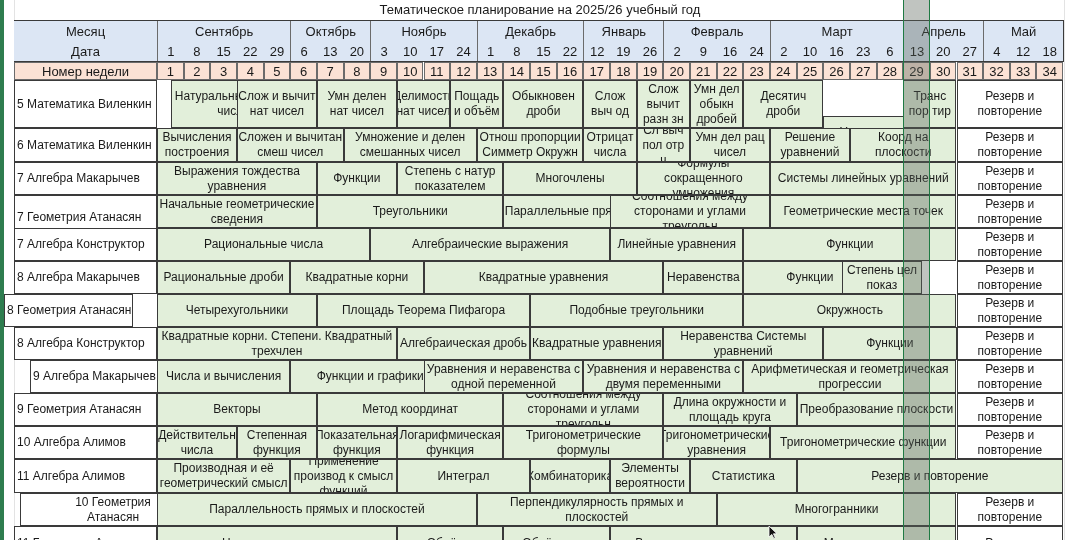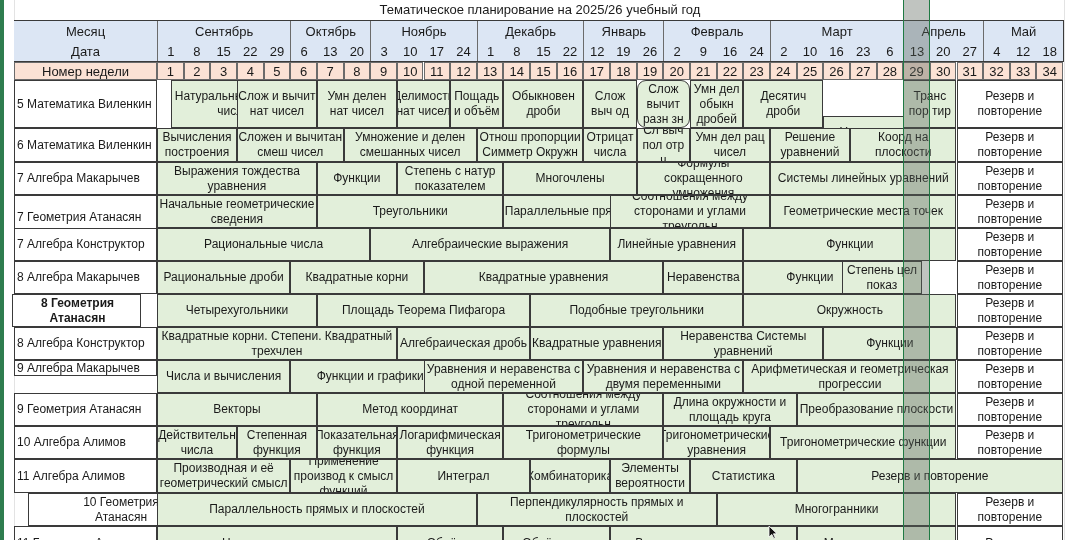--- a/index.html
+++ b/index.html
@@ -113,21 +113,21 @@
     <div class="cell wk" style="left: 1009.8px; top: 62px; width: 26.65px; height: 18px;">33</div>
     <div class="cell wk" style="left: 1036.45px; top: 62px; width: 26.65px; height: 18px;">34</div>
     <div class="cell lbl" style="left: 14px; top: 80px; width: 143px; height: 48px;">5 Математика Виленкин</div>
     <div class="cell topic" style="left: 171px; top: 80px; width: 79.95px; height: 48px; text-align: right;">Натуральные числа</div>
     <div class="cell topic" style="left: 236.95px; top: 80px; width: 79.95px; height: 48px;">Слож и вычит нат чисел</div>
     <div class="cell topic" style="left: 316.9px; top: 80px; width: 79.95px; height: 48px;">Умн делен нат чисел</div>
     <div class="cell topic" style="left: 396.85px; top: 80px; width: 53.3px; height: 48px;">Делимость нат чисел</div>
     <div class="cell topic" style="left: 450.15px; top: 80px; width: 53.3px; height: 48px;">Пощадь и объём</div>
     <div class="cell topic" style="left: 503.45px; top: 80px; width: 79.95px; height: 48px;">Обыкновен дроби</div>
     <div class="cell topic" style="left: 583.4px; top: 80px; width: 53.3px; height: 48px;">Слож выч од</div>
-    <div class="cell topic" style="left: 636.7px; top: 80px; width: 53.3px; height: 48px; border-radius: 9px;">Слож вычит разн зн</div>
+    <div class="cell topic" style="left: 636.7px; top: 80px; width: 53.3px; height: 48px;">Слож вычит разн зн</div>
     <div class="cell topic" style="left: 690px; top: 80px; width: 53.3px; height: 48px;">Умн дел обыкн дробей</div>
     <div class="cell topic" style="left: 743.3px; top: 80px; width: 79.95px; height: 48px;">Десятич дроби</div>
     <div class="cell topic" style="left: 823.25px; top: 80px; width: 92px; height: 48px; margin-top: 36px;">Умн делен десят дроб</div>
     <div class="cell topic" style="left: 903.2px; top: 80px; width: 53.3px; height: 48px;">Транс пор тир</div>
     <div class="cell reserve" style="left: 956.5px; top: 80px; width: 106.6px; height: 48px;">Резерв и повторение</div>
     <div class="cell lbl" style="left: 14px; top: 128px; width: 143px; height: 34px;">6 Математика Виленкин</div>
     <div class="cell topic" style="left: 157px; top: 128px; width: 79.95px; height: 34px;">Вычисления построения</div>
     <div class="cell topic" style="left: 236.95px; top: 128px; width: 106.6px; height: 34px;">Сложен и вычитан смеш чисел</div>
     <div class="cell topic" style="left: 343.55px; top: 128px; width: 133.25px; height: 34px;">Умножение и делен смешанных чисел</div>
     <div class="cell topic" style="left: 476.8px; top: 128px; width: 106.6px; height: 34px;">Отнош пропорции Симметр Окружн</div>
@@ -159,34 +159,34 @@
     <div class="cell topic" style="left: 743.3px; top: 228px; width: 213.2px; height: 33px;">Функции</div>
     <div class="cell reserve" style="left: 956.5px; top: 228px; width: 106.6px; height: 33px;">Резерв и повторение</div>
     <div class="cell lbl" style="left: 14px; top: 261px; width: 143px; height: 33px;">8 Алгебра Макарычев</div>
     <div class="cell topic" style="left: 157px; top: 261px; width: 133.25px; height: 33px;">Рациональные дроби</div>
     <div class="cell topic" style="left: 290.25px; top: 261px; width: 133.25px; height: 33px;">Квадратные корни</div>
     <div class="cell topic" style="left: 423.5px; top: 261px; width: 239.85px; height: 33px;">Квадратные уравнения</div>
     <div class="cell topic" style="left: 663.35px; top: 261px; width: 79.95px; height: 33px;">Неравенства</div>
     <div class="cell topic" style="left: 743.3px; top: 261px; width: 133.25px; height: 33px;">Функции</div>
     <div class="cell topic" style="left: 842px; top: 261px; width: 79.95px; height: 33px;">Степень цел показ</div>
     <div class="cell reserve" style="left: 956.5px; top: 261px; width: 106.6px; height: 33px;">Резерв и повторение</div>
-    <div class="cell lbl" style="left: 12px; top: 294px; width: 129px; height: 33px; font-weight: bold;">8 Геометрия Атанасян</div>
+    <div class="cell lbl" style="left: 4px; top: 294px; width: 129px; height: 33px;">8 Геометрия Атанасян</div>
     <div class="cell topic" style="left: 157px; top: 294px; width: 159.9px; height: 33px;">Четырехугольники</div>
     <div class="cell topic" style="left: 316.9px; top: 294px; width: 213.2px; height: 33px;">Площадь Теорема Пифагора</div>
     <div class="cell topic" style="left: 530.1px; top: 294px; width: 213.2px; height: 33px;">Подобные треугольники</div>
     <div class="cell topic" style="left: 743.3px; top: 294px; width: 213.2px; height: 33px;">Окружность</div>
     <div class="cell reserve" style="left: 956.5px; top: 294px; width: 106.6px; height: 33px;">Резерв и повторение</div>
     <div class="cell lbl" style="left: 14px; top: 327px; width: 143px; height: 33px;">8 Алгебра Конструктор</div>
     <div class="cell topic" style="left: 157px; top: 327px; width: 239.85px; height: 33px;">Квадратные корни. Степени. Квадратный трехчлен</div>
     <div class="cell topic" style="left: 396.85px; top: 327px; width: 133.25px; height: 33px;">Алгебраическая дробь</div>
     <div class="cell topic" style="left: 530.1px; top: 327px; width: 133.25px; height: 33px;">Квадратные уравнения</div>
     <div class="cell topic" style="left: 663.35px; top: 327px; width: 159.9px; height: 33px;">Неравенства Системы уравнений</div>
     <div class="cell topic" style="left: 823.25px; top: 327px; width: 133.25px; height: 33px;">Функции</div>
     <div class="cell reserve" style="left: 956.5px; top: 327px; width: 106.6px; height: 33px;">Резерв и повторение</div>
-    <div class="cell lbl" style="left: 14px; top: 360px; width: 143px; height: 16px;">9 Алгебра Макарычев</div>
+    <div class="cell lbl" style="left: 30px; top: 360px; width: 143px; height: 33px;">9 Алгебра Макарычев</div>
     <div class="cell topic" style="left: 157px; top: 360px; width: 133.25px; height: 33px;">Числа и вычисления</div>
     <div class="cell topic" style="left: 290.25px; top: 360px; width: 159.9px; height: 33px;">Функции и графики</div>
     <div class="cell topic" style="left: 423.5px; top: 360px; width: 159.9px; height: 33px;">Уравнения и неравенства с одной переменной</div>
     <div class="cell topic" style="left: 583.4px; top: 360px; width: 159.9px; height: 33px;">Уравнения и неравенства с двумя переменными</div>
     <div class="cell topic" style="left: 743.3px; top: 360px; width: 213.2px; height: 33px;">Арифметическая и геометрическая прогрессии</div>
     <div class="cell reserve" style="left: 956.5px; top: 360px; width: 106.6px; height: 33px;">Резерв и повторение</div>
     <div class="cell lbl" style="left: 14px; top: 393px; width: 143px; height: 33px;">9 Геометрия Атанасян</div>
     <div class="cell topic" style="left: 157px; top: 393px; width: 159.9px; height: 33px;">Векторы</div>
     <div class="cell topic" style="left: 316.9px; top: 393px; width: 186.55px; height: 33px;">Метод координат</div>
     <div class="cell topic" style="left: 503.45px; top: 393px; width: 159.9px; height: 33px;">Соотношения между сторонами и углами треугольн</div>
@@ -203,21 +203,21 @@
     <div class="cell topic" style="left: 769.95px; top: 426px; width: 186.55px; height: 33px;">Тригонометрические функции</div>
     <div class="cell reserve" style="left: 956.5px; top: 426px; width: 106.6px; height: 33px;">Резерв и повторение</div>
     <div class="cell lbl" style="left: 14px; top: 459px; width: 143px; height: 34px;">11 Алгебра Алимов</div>
     <div class="cell topic" style="left: 157px; top: 459px; width: 133.25px; height: 34px;">Производная и её геометрический смысл</div>
     <div class="cell topic" style="left: 290.25px; top: 459px; width: 106.6px; height: 34px;">Применение производ к смысл функций</div>
     <div class="cell topic" style="left: 396.85px; top: 459px; width: 133.25px; height: 34px;">Интеграл</div>
     <div class="cell topic" style="left: 530.1px; top: 459px; width: 79.95px; height: 34px;">Комбинаторика</div>
     <div class="cell topic" style="left: 610.05px; top: 459px; width: 79.95px; height: 34px;">Элементы вероятности</div>
     <div class="cell topic" style="left: 690px; top: 459px; width: 106.6px; height: 34px;">Статистика</div>
     <div class="cell topic" style="left: 796.6px; top: 459px; width: 266.5px; height: 34px;">Резерв и повторение</div>
-    <div class="cell lbl" style="left: 28px; top: 493px; width: 142px; height: 33px; padding-left: 44px;">10 Геометрия Атанасян</div>
+    <div class="cell lbl" style="left: 20px; top: 493px; width: 142px; height: 33px; padding-left: 44px;">10 Геометрия Атанасян</div>
     <div class="cell topic" style="left: 157px; top: 493px; width: 319.8px; height: 33px;">Параллельность прямых и плоскостей</div>
     <div class="cell topic" style="left: 476.8px; top: 493px; width: 239.85px; height: 33px;">Перпендикулярность прямых и плоскостей</div>
     <div class="cell topic" style="left: 716.65px; top: 493px; width: 239.85px; height: 33px;">Многогранники</div>
     <div class="cell reserve" style="left: 956.5px; top: 493px; width: 106.6px; height: 33px;">Резерв и повторение</div>
     <div class="cell lbl" style="left: 14px; top: 526px; width: 143px; height: 34px;">11 Геометрия Атанасян</div>
     <div class="cell topic" style="left: 157px; top: 526px; width: 239.85px; height: 34px;">Цилиндр конус шар</div>
     <div class="cell topic" style="left: 396.85px; top: 526px; width: 106.6px; height: 34px;">Объёмы</div>
     <div class="cell topic" style="left: 503.45px; top: 526px; width: 106.6px; height: 34px;">Объёмы тел</div>
     <div class="cell topic" style="left: 610.05px; top: 526px; width: 186.55px; height: 34px;">Векторы в пространстве</div>
     <div class="cell topic" style="left: 796.6px; top: 526px; width: 159.9px; height: 34px;">Метод координат в</div>

